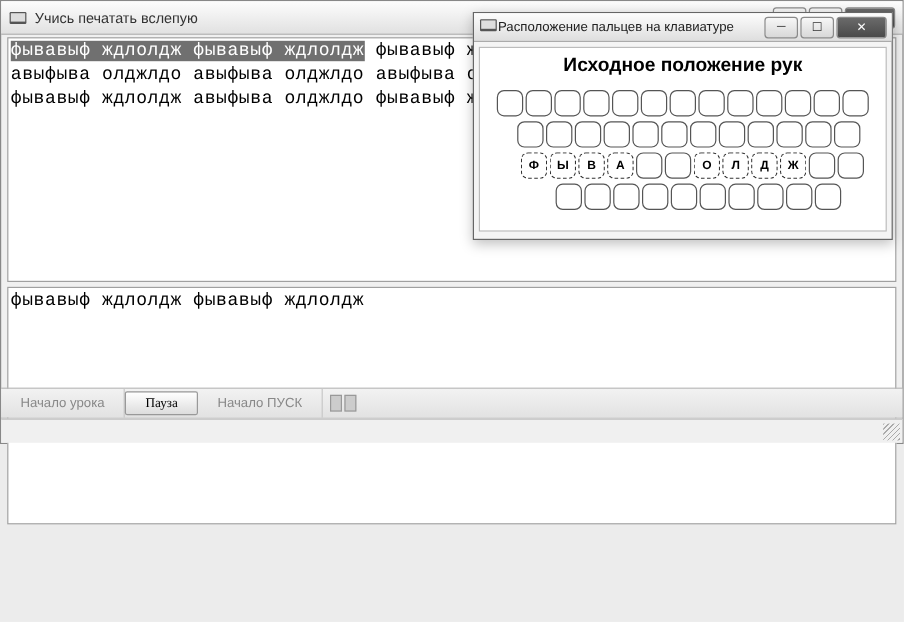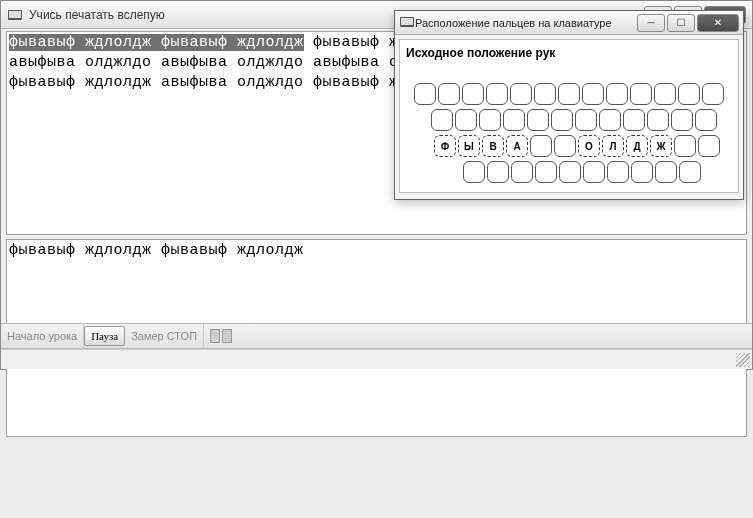--- a/index.html
+++ b/index.html
@@ -99,21 +99,21 @@
   position: absolute;
   bottom: 20px; left: 0; right: 0;
   height: 26px;
   background: linear-gradient(to bottom,#f2f2f2,#e2e2e2);
   border-top: 1px solid #b8b8b8;
   border-bottom: 1px solid #b8b8b8;
   display: flex;
   align-items: stretch;
 }
 .tool-btn {
-  padding: 0 6px;
+  padding: 0 16px;
   display: flex; align-items: center;
   color: #888;
   font-size: 11px;
   border-right: 1px solid #c8c8c8;
   background: transparent;
 }
 .tool-btn.active {
   color: #000;
   background: linear-gradient(to bottom,#fff,#ddd);
   border: 1px solid #999;
@@ -159,23 +159,24 @@
 }
 .sub-titlebar .title { flex:1; font-size:11px; color:#222; }
 .sub-body {
   padding: 6px 6px;
   background: #fff;
   margin: 4px;
   border: 1px solid #bbb;
   height: 154px;
 }
 .sub-heading {
+  text-align: center;
   font-weight: bold;
-  font-size: 12px;
-  margin-bottom: 22px;
+  font-size: 16px;
+  margin-bottom: 10px;
 }
 .kb-row {
   display: flex;
   justify-content: center;
   margin-bottom: 2px;
 }
 .key {
   width: 22px; height: 22px;
   border: 1px solid #555;
   border-radius: 6px;
@@ -218,21 +219,21 @@
     </div>
 
     <div class="input-panel">
       <div class="input-text">фывавыф ждлолдж фывавыф ждлолдж</div>
     </div>
   </div>
 
   <div class="toolbar">
     <div class="tool-btn">Начало урока</div>
     <div class="tool-btn active">Пауза</div>
-    <div class="tool-btn">Замер СТОП</div>
+    <div class="tool-btn">Начало ПУСК</div>
     <div class="progress-stub">
       <div class="progress-bar"></div>
       <div class="progress-bar"></div>
     </div>
   </div>
 
   <div class="statusbar">
     <div class="grip"></div>
   </div>
 </div>

